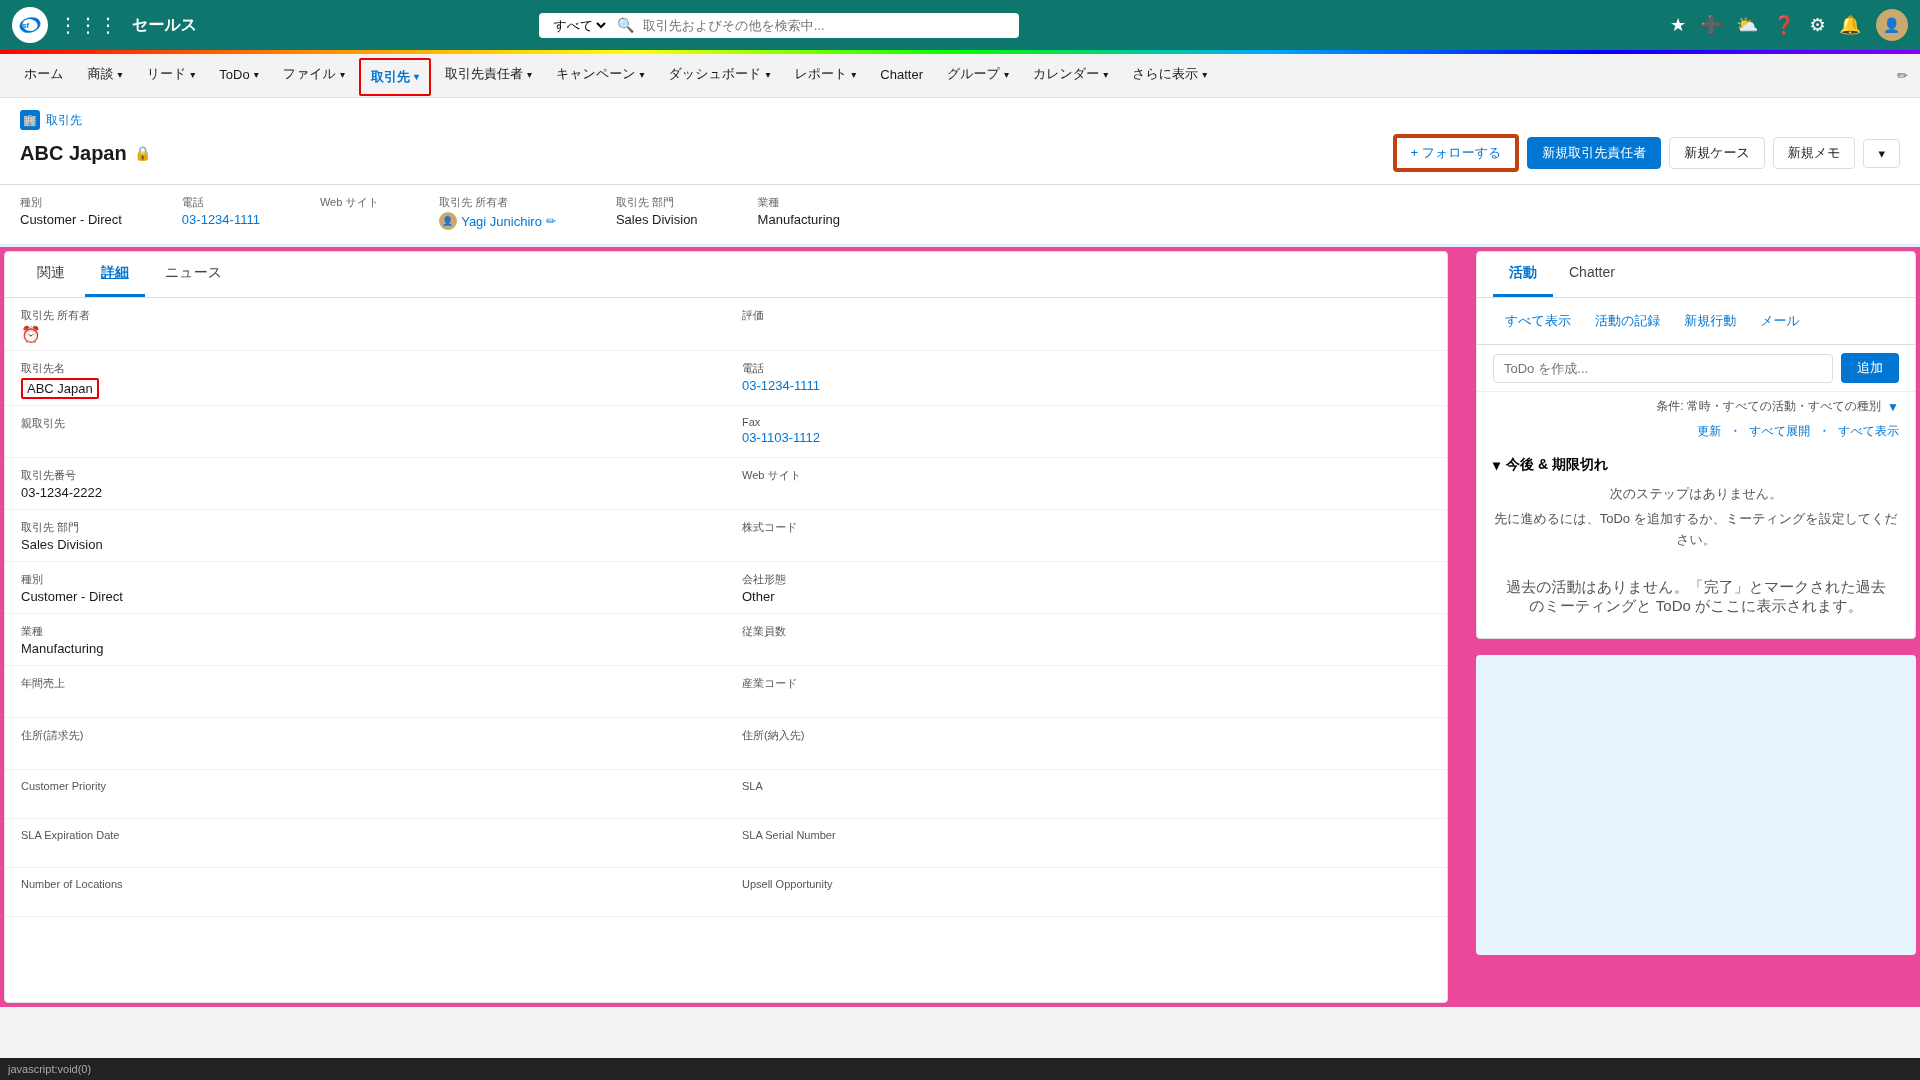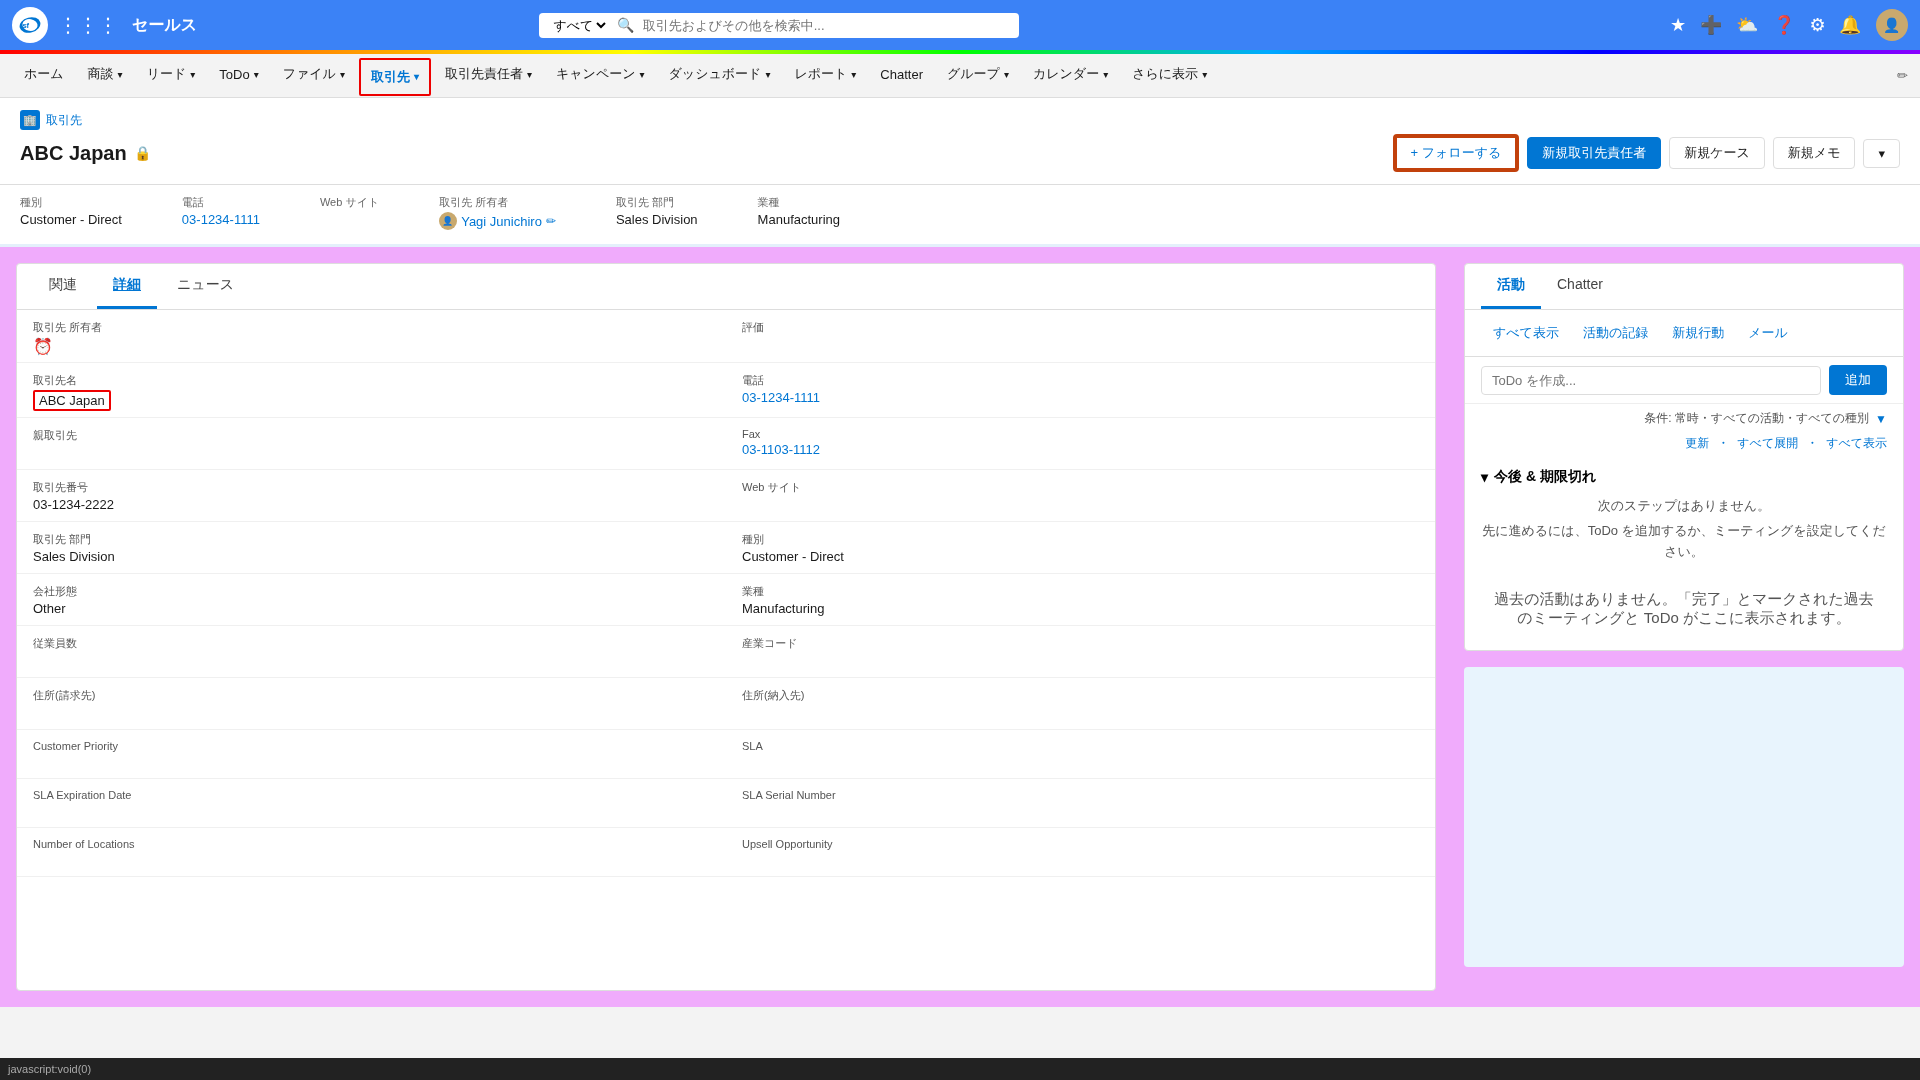--- a/index.html
+++ b/index.html
@@ -1,20 +1,20 @@
 <!DOCTYPE html>
 <html><head>
   <meta charset="utf-8">
   <style>
     * { box-sizing: border-box; margin: 0; padding: 0; }
     body { font-family: 'Segoe UI', Arial, sans-serif; font-size: 13px; background: #f3f3f3; overflow-x: hidden; }
 
     
     .top-nav {
-      background: #3b82f6;
+      background: #0f766e;
       display: flex;
       align-items: center;
       height: 50px;
       padding: 0 12px;
       gap: 10px;
     }
     .top-nav .sf-logo {
       width: 36px; height: 36px;
       background: white;
       border-radius: 50%;
@@ -111,22 +111,22 @@
     .meta-item label { font-size: 11px; color: #666; display: block; margin-bottom: 2px; }
     .meta-item .val { font-size: 13px; color: #1a1a1a; }
     .meta-item .val a { color: #0176d3; text-decoration: none; }
     .meta-item .owner { display: flex; align-items: center; gap: 4px; }
     .owner-avatar { width: 18px; height: 18px; border-radius: 50%; background: #c9a96e; display: flex; align-items: center; justify-content: center; font-size: 9px; color: white; }
 
     
     .main-content {
       display: flex;
       gap: 12px;
-      padding: 16px;
-      background: #f0abfc;
+      padding: 4px;
+      background: #ec4899;
       min-height: 760px;
     }
 
     
     .left-panel {
       flex: 1;
       background: white;
       border-radius: 4px;
       border: 1px solid #ddd;
       margin-right: 16px;
@@ -382,20 +382,25 @@
         <label>Web サイト</label>
         <div class="field-val"></div>
         <span class="edit-icon">✏</span>
       </div>
 
       <div class="field-group">
         <label>取引先 部門</label>
         <div class="field-val">Sales Division</div>
         <span class="edit-icon">✏</span>
       </div>
+      <div class="field-group">
+        <label>株式コード</label>
+        <div class="field-val"></div>
+        <span class="edit-icon">✏</span>
+      </div>
 
       <div class="field-group">
         <label>種別</label>
         <div class="field-val">Customer - Direct</div>
         <span class="edit-icon">✏</span>
       </div>
       <div class="field-group">
         <label>会社形態</label>
         <div class="field-val">Other</div>
         <span class="edit-icon">✏</span>
@@ -405,20 +410,25 @@
         <label>業種</label>
         <div class="field-val">Manufacturing</div>
         <span class="edit-icon">✏</span>
       </div>
       <div class="field-group">
         <label>従業員数</label>
         <div class="field-val"></div>
         <span class="edit-icon">✏</span>
       </div>
 
+      <div class="field-group">
+        <label>年間売上</label>
+        <div class="field-val"></div>
+        <span class="edit-icon">✏</span>
+      </div>
       <div class="field-group">
         <label>産業コード</label>
         <div class="field-val"></div>
         <span class="edit-icon">✏</span>
       </div>
 
       <div class="field-group">
         <label>住所(請求先)</label>
         <div class="field-val"></div>
         <span class="edit-icon">✏</span>

